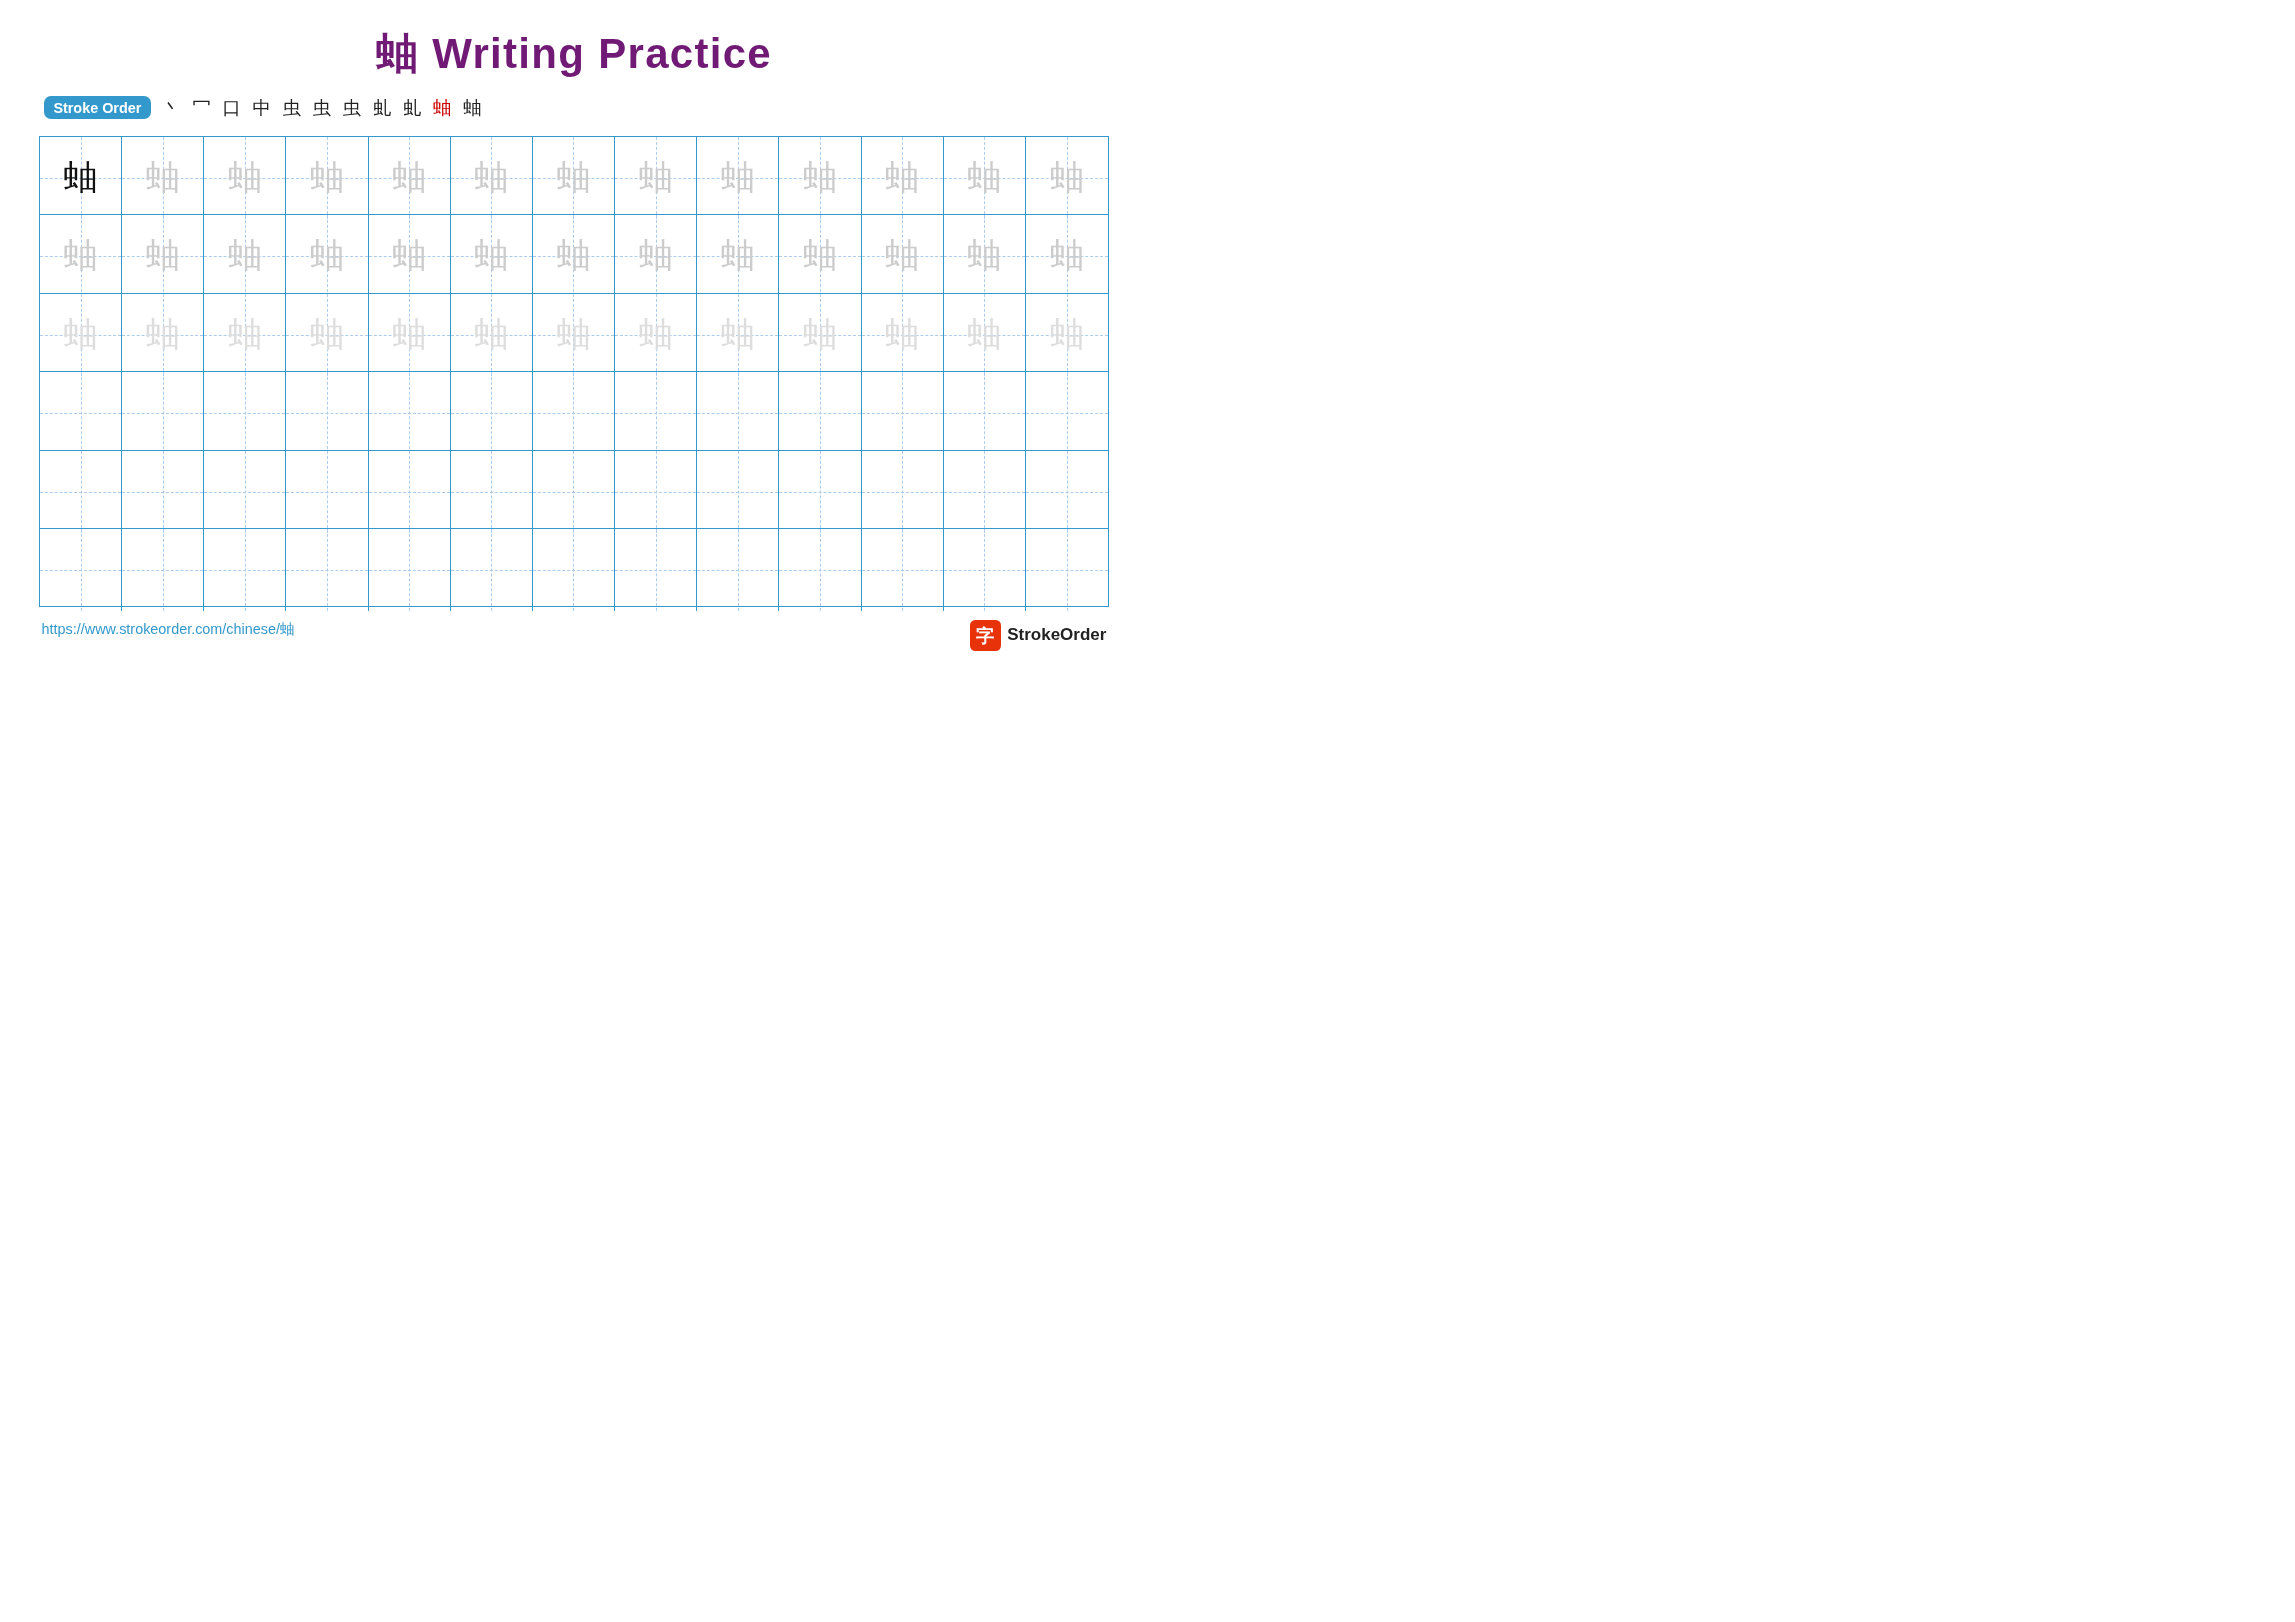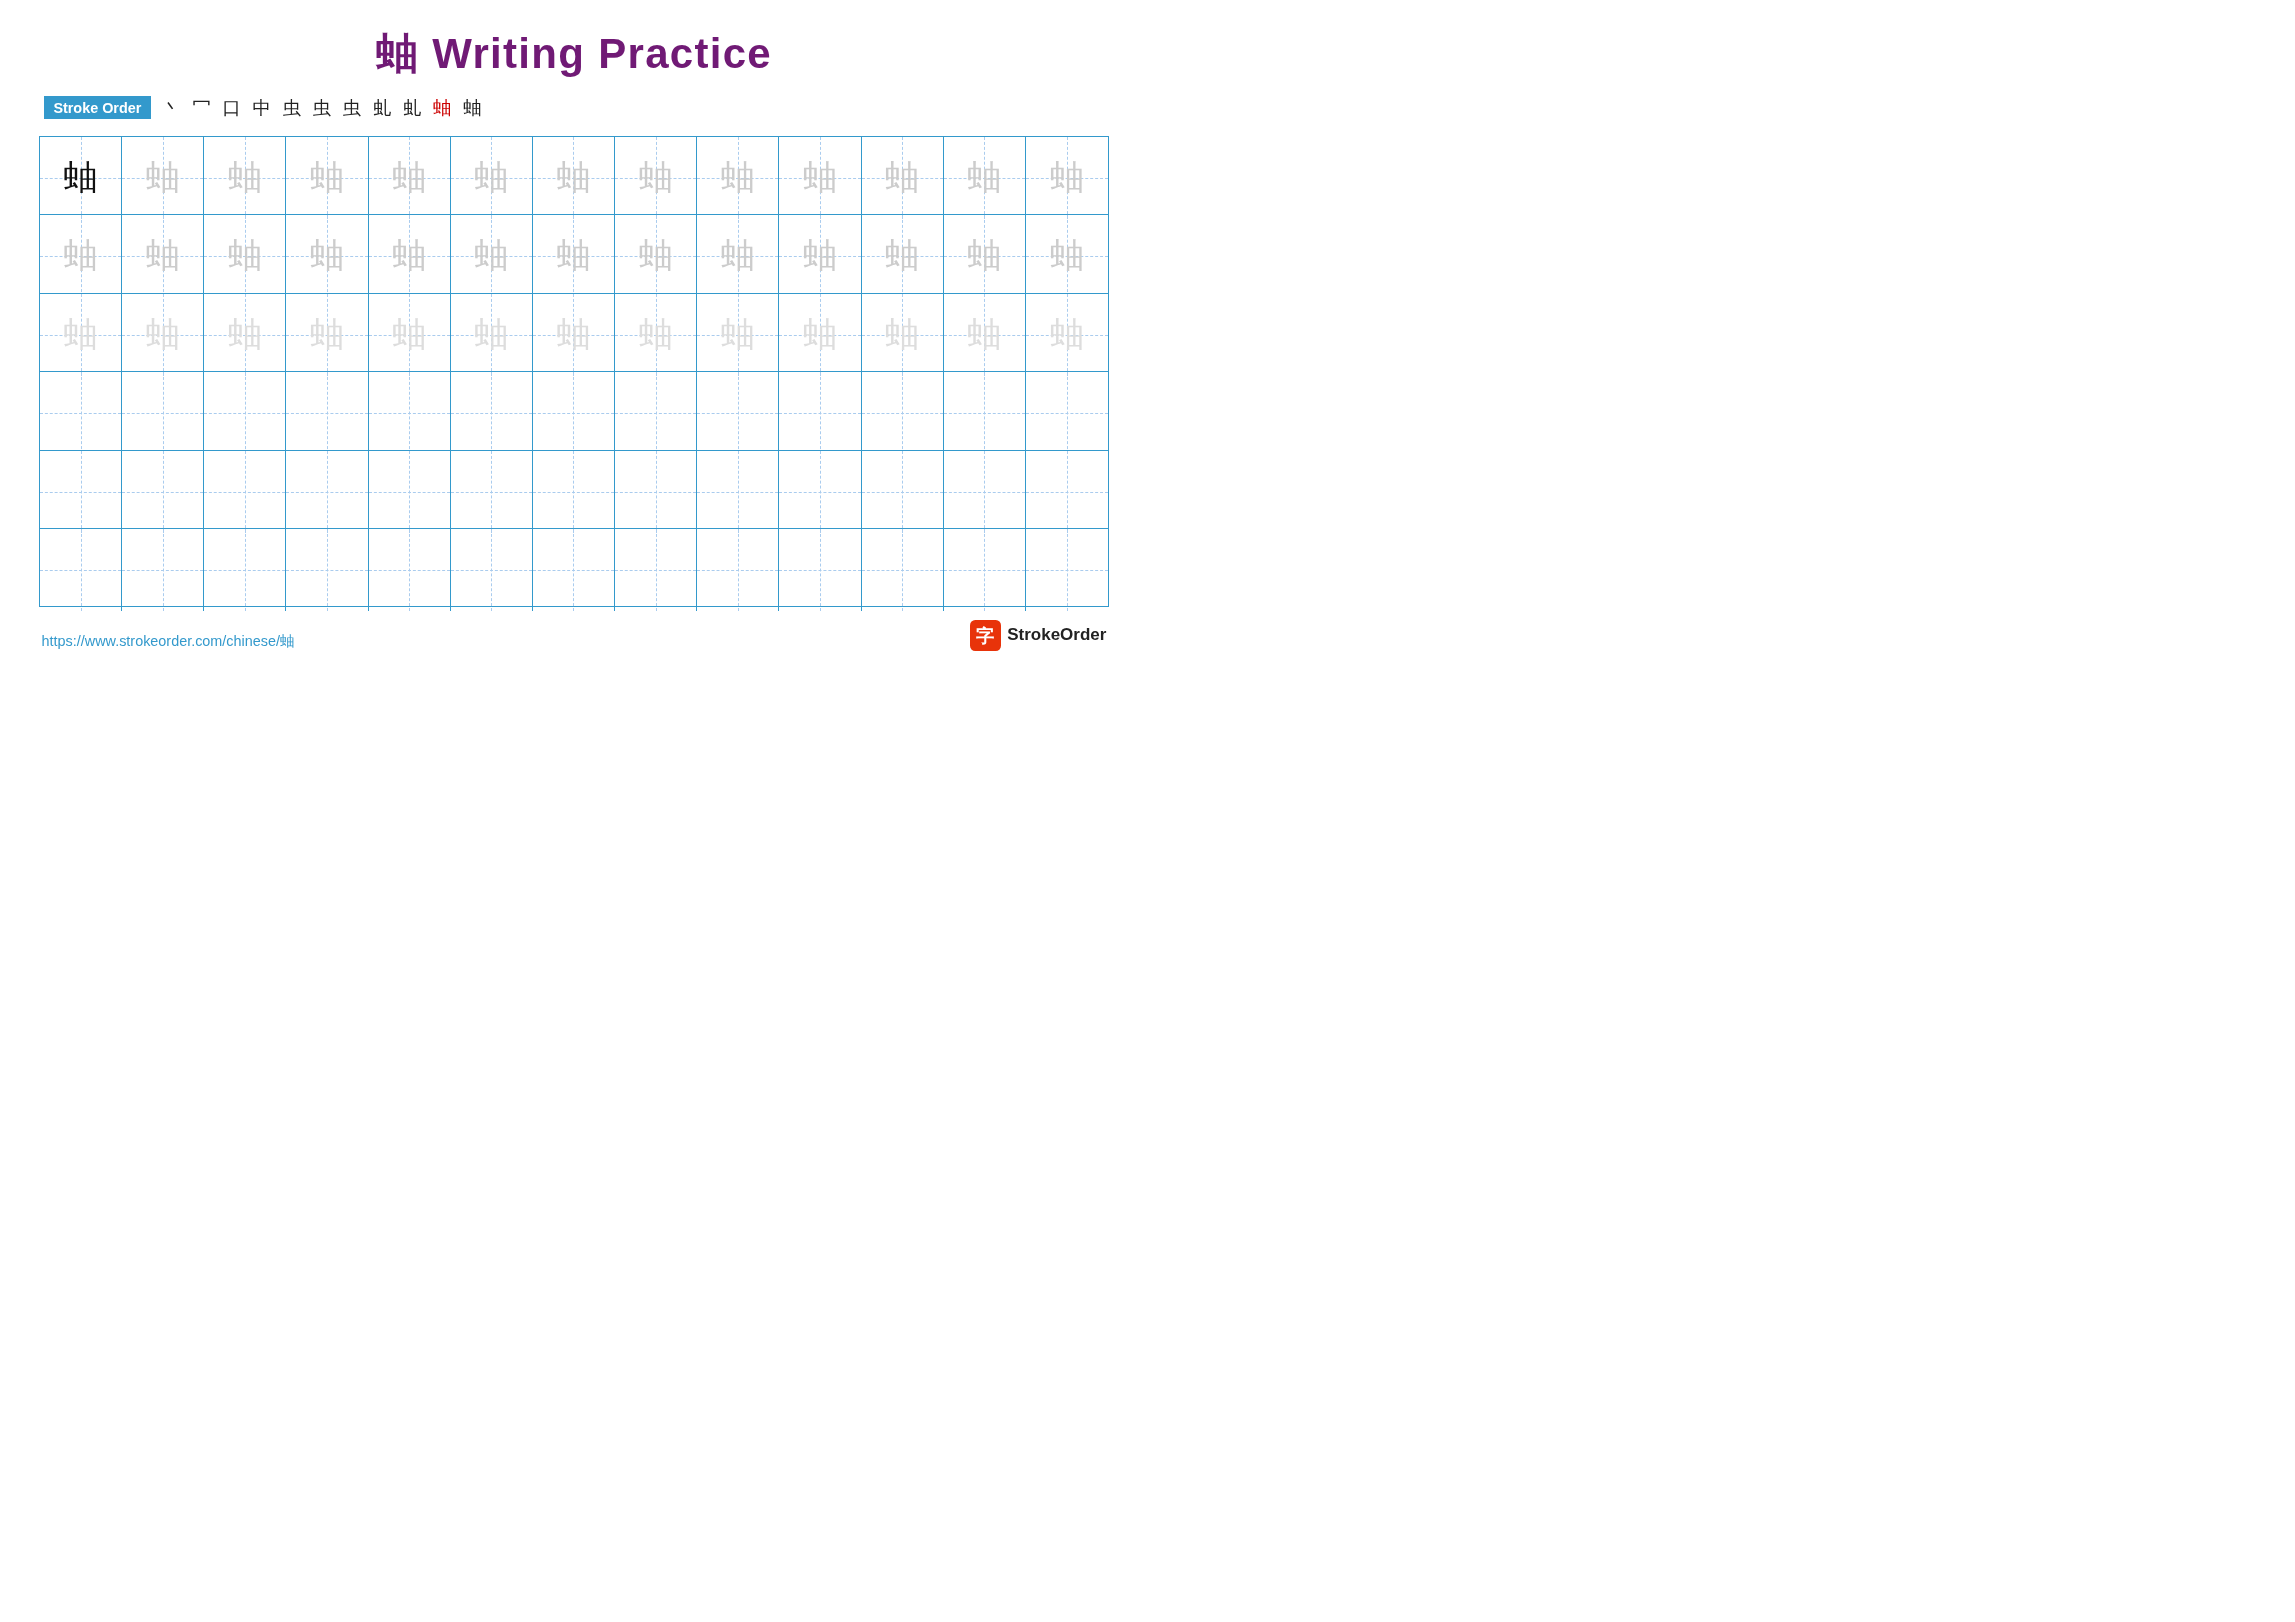--- a/index.html
+++ b/index.html
@@ -36,21 +36,21 @@
       margin-bottom: 15.7px;
       padding-left: 5.2px;
     }
 
     .stroke-order-badge {
       background: #3399cc;
       color: white;
       font-size: 14.4px;
       font-weight: bold;
       padding: 3.9px 9.2px;
-      border-radius: 0;
+      border-radius: 7px;
       white-space: nowrap;
     }
 
     .stroke-step {
       font-size: 18.3px;
       color: #222;
     }
 
     .stroke-step.red {
       color: #cc0000;
@@ -120,21 +120,21 @@
     .char-lighter {
       font-size: 34px;
       color: #dddddd;
       z-index: 1;
       font-family: "SimSun", "STSong", serif;
     }
 
     .footer {
       display: flex;
       justify-content: space-between;
-      align-items: flex-end;
+      align-items: flex-start;
       margin-top: 13px;
       padding: 0 2.6px;
     }
 
     .footer-url {
       color: #3399cc;
       font-size: 14.4px;
     }
 
     .footer-logo {

